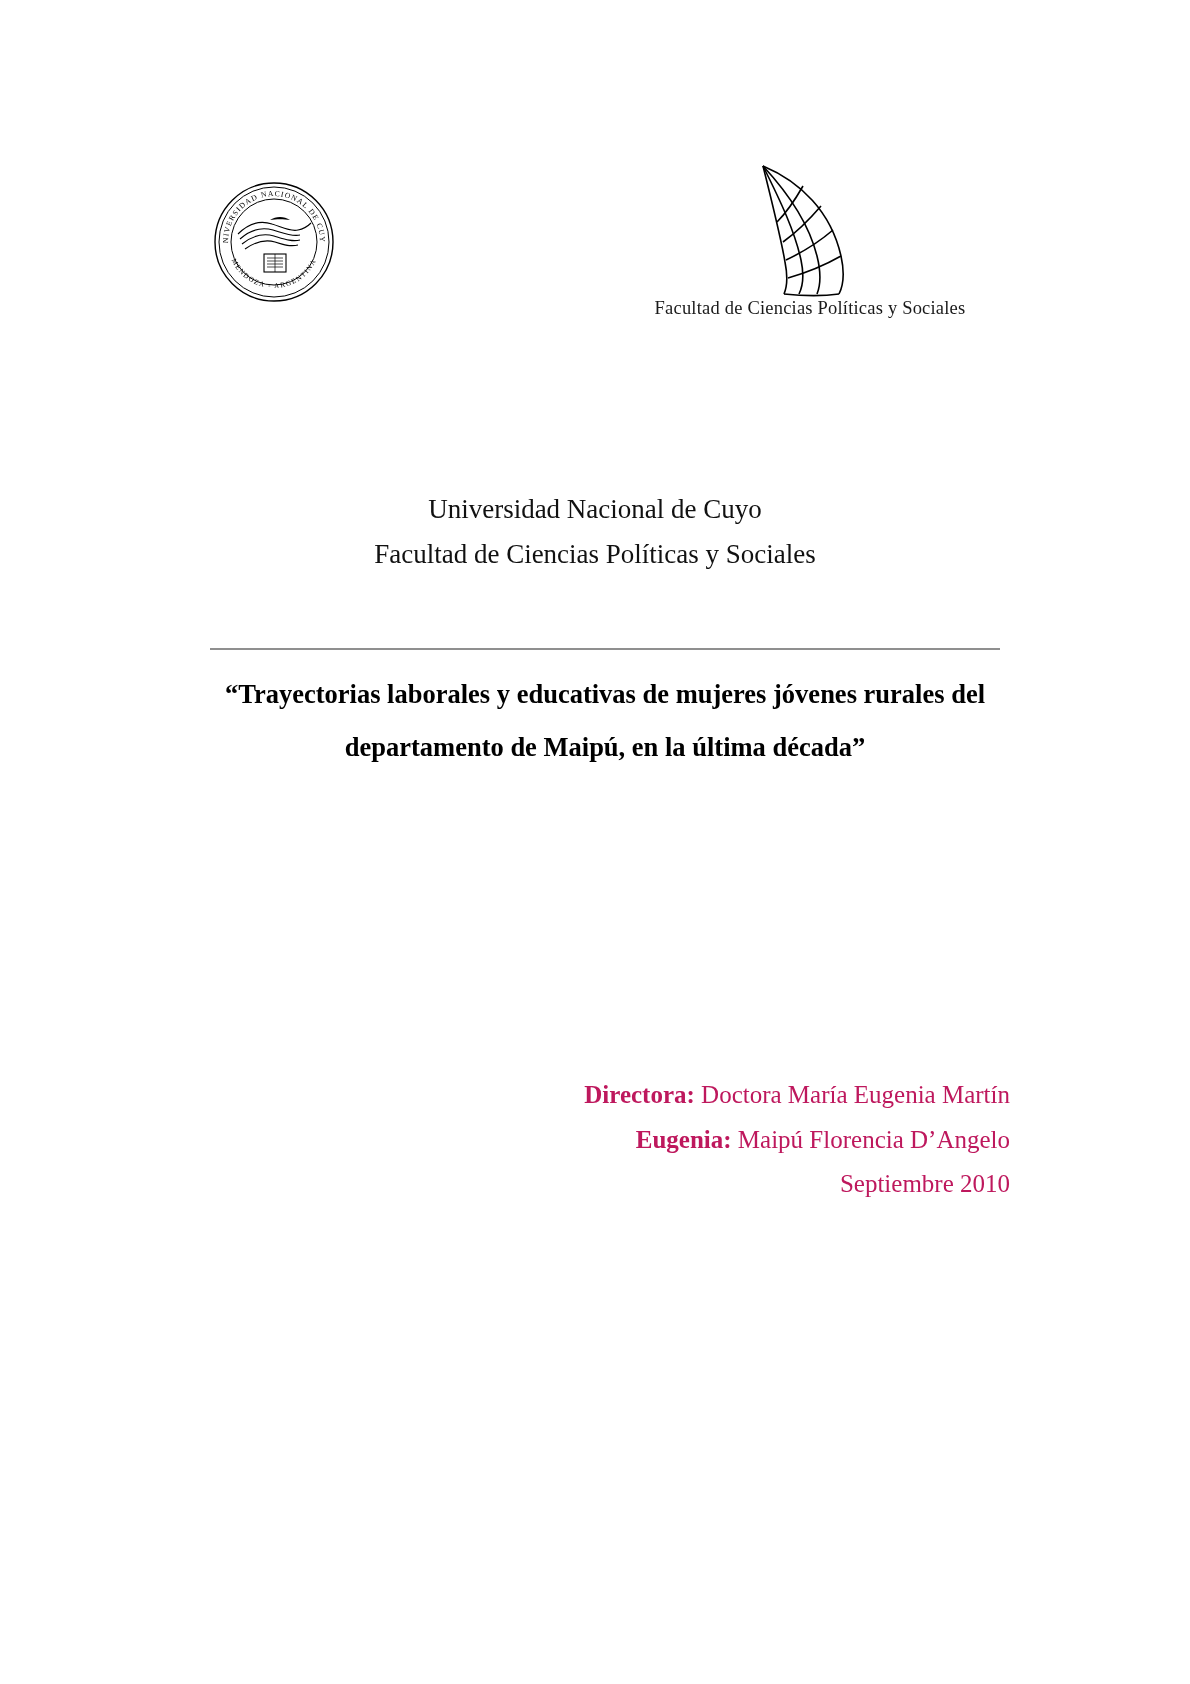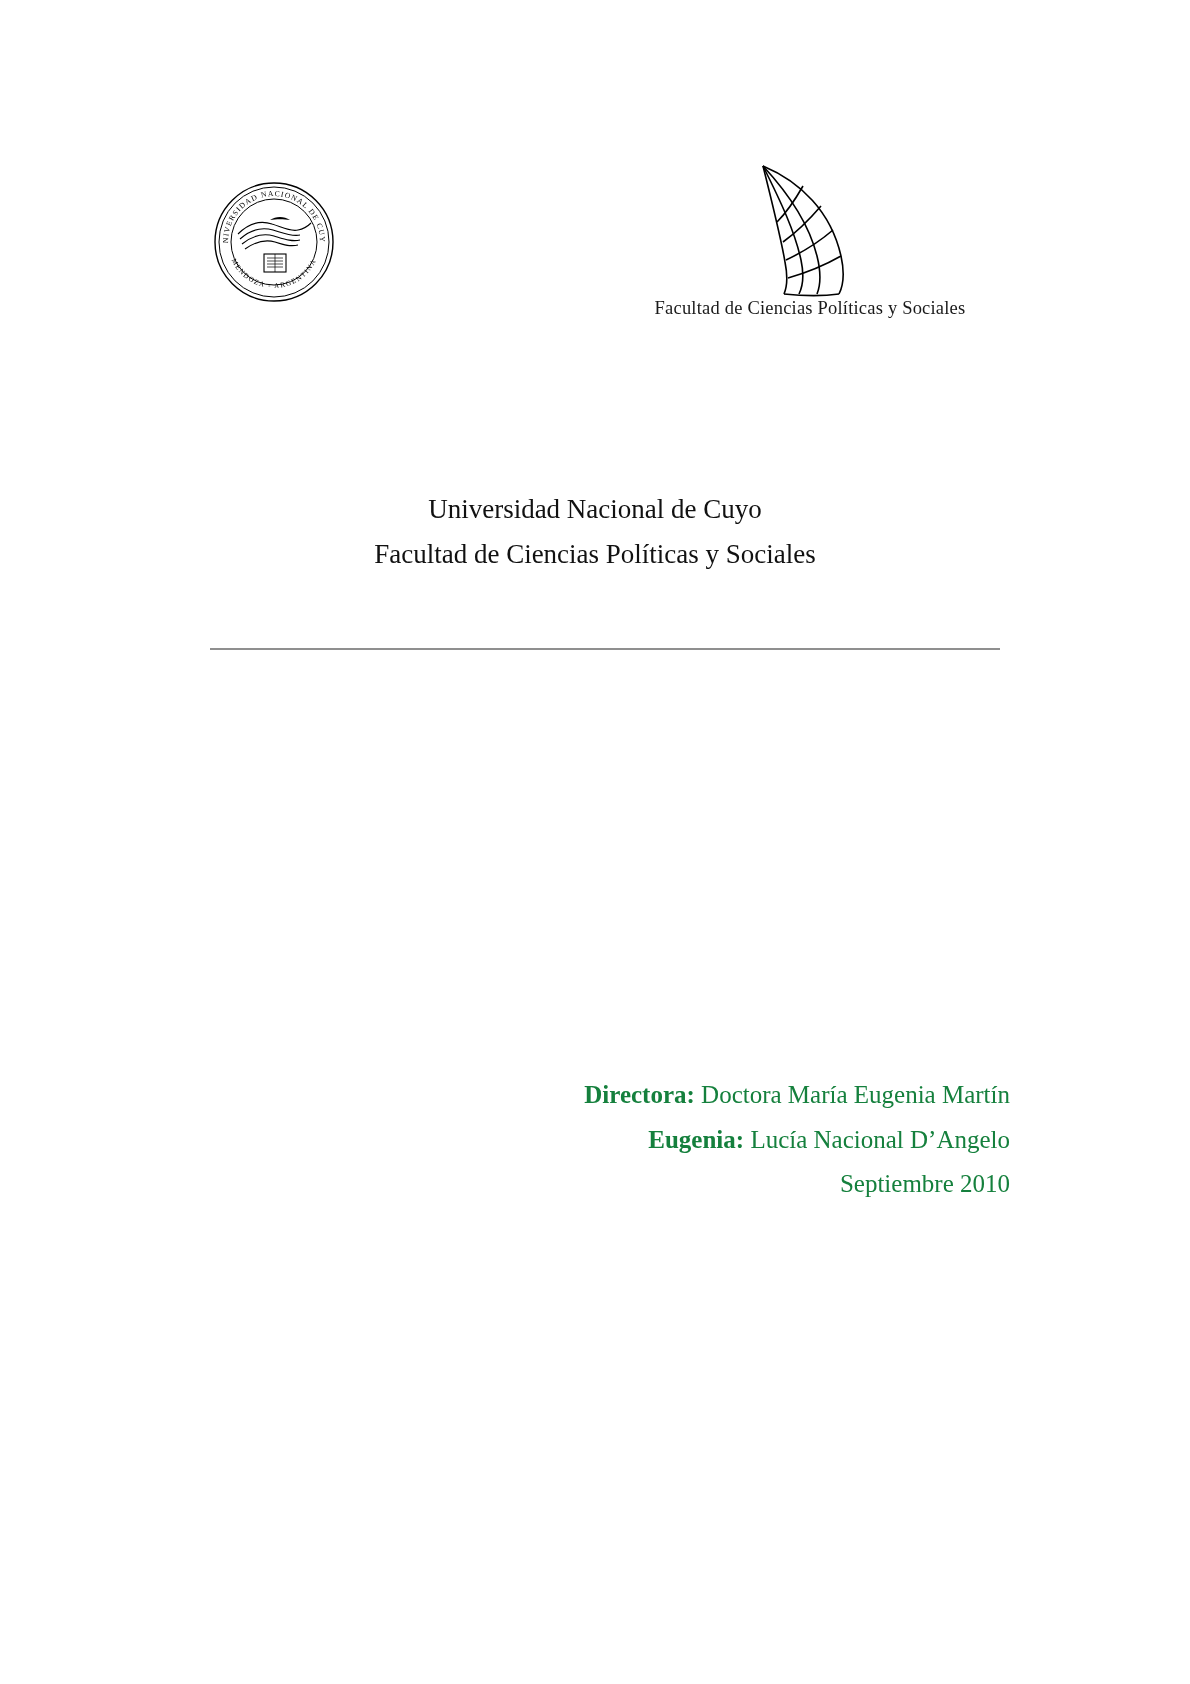--- a/index.html
+++ b/index.html
@@ -97,21 +97,21 @@
 
   
   .credits {
     position: absolute;
     top: 1073px;
     left: 0;
     width: 1010px;
     text-align: right;
     font-size: 25px;
     line-height: 1.78;
-    color: #15803d;
+    color: #be185d;
   }
   .credits .lbl { font-weight: bold; }
   .credits div { white-space: nowrap; }
 </style>
 </head>
 <body>
 
 <div class="page">
 
   <div class="header">
@@ -172,26 +172,30 @@
     <div class="fcps-caption">Facultad de Ciencias Políticas y Sociales</div>
   </div>
 
   <div class="institution">
     <div>Universidad Nacional de Cuyo</div>
     <div>Facultad de Ciencias Políticas y Sociales</div>
   </div>
 
   <div class="rule"></div>
 
+  <div class="title">
+    <div>“Trayectorias laborales y educativas de mujeres jóvenes rurales del</div>
+    <div>departamento de Maipú, en la última década”</div>
+  </div>
 
   <div class="credits">
     <div>
       <span class="lbl">Directora: </span>
       <span>Doctora María Eugenia Martín</span>
     </div>
     <div>
       <span class="lbl">Eugenia: </span>
-      <span>Lucía Nacional D’Angelo</span>
+      <span>Maipú Florencia D’Angelo</span>
     </div>
     <div>Septiembre 2010</div>
   </div>
 
 </div>
 
 </body></html>

